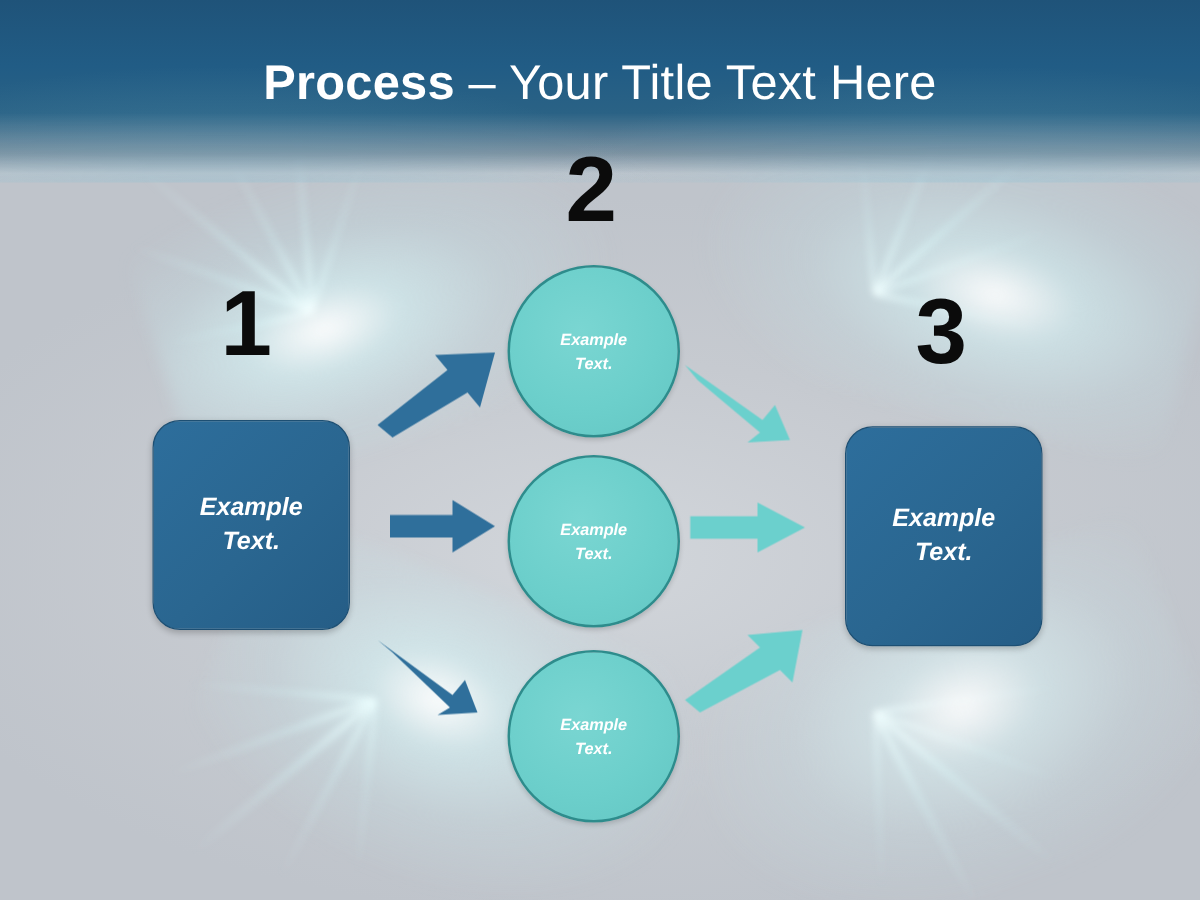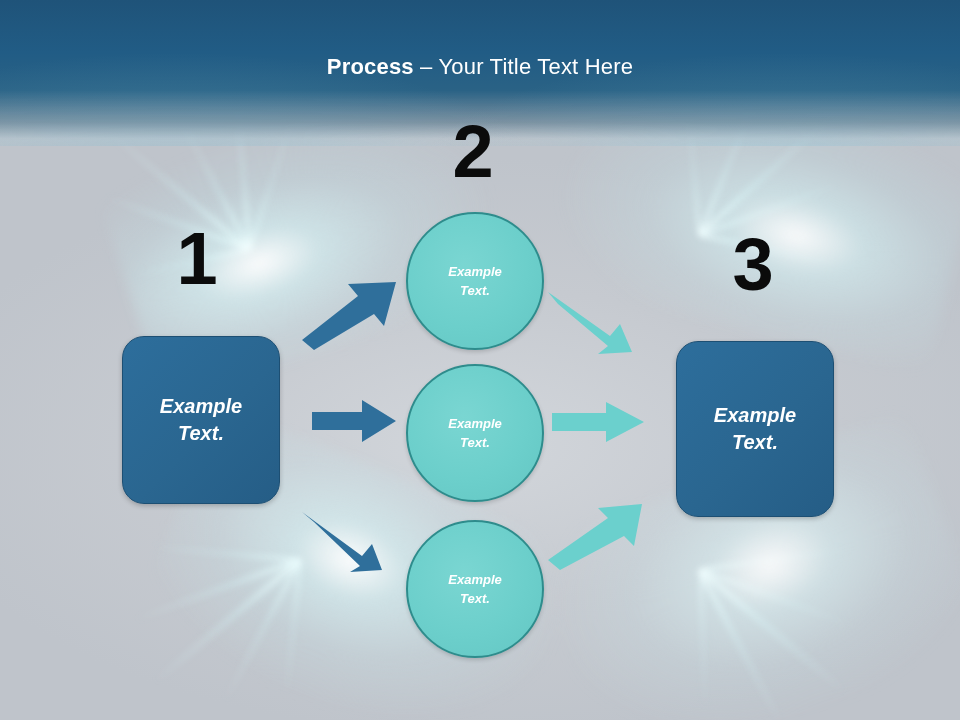--- a/index.html
+++ b/index.html
@@ -75,21 +75,21 @@
       radial-gradient(ellipse 55% 120% at 18% 120%, rgba(120,190,215,.30) 0%, rgba(120,190,215,0) 70%),
       radial-gradient(ellipse 55% 120% at 82% 120%, rgba(120,190,215,.30) 0%, rgba(120,190,215,0) 70%);
     pointer-events: none;
   }
   .slide-title {
     position: absolute;
     left: 0; top: 48px;
     width: 960px;
     text-align: center;
     color: #ffffff;
-    font-size: 22px;
+    font-size: 39px;
     line-height: 38px;
     letter-spacing: .2px;
     white-space: nowrap;
   }
   .slide-title .t-strong { font-weight: bold; }
   .slide-title .t-rest { font-weight: normal; }
 
   
   .step-num {
     position: absolute;

